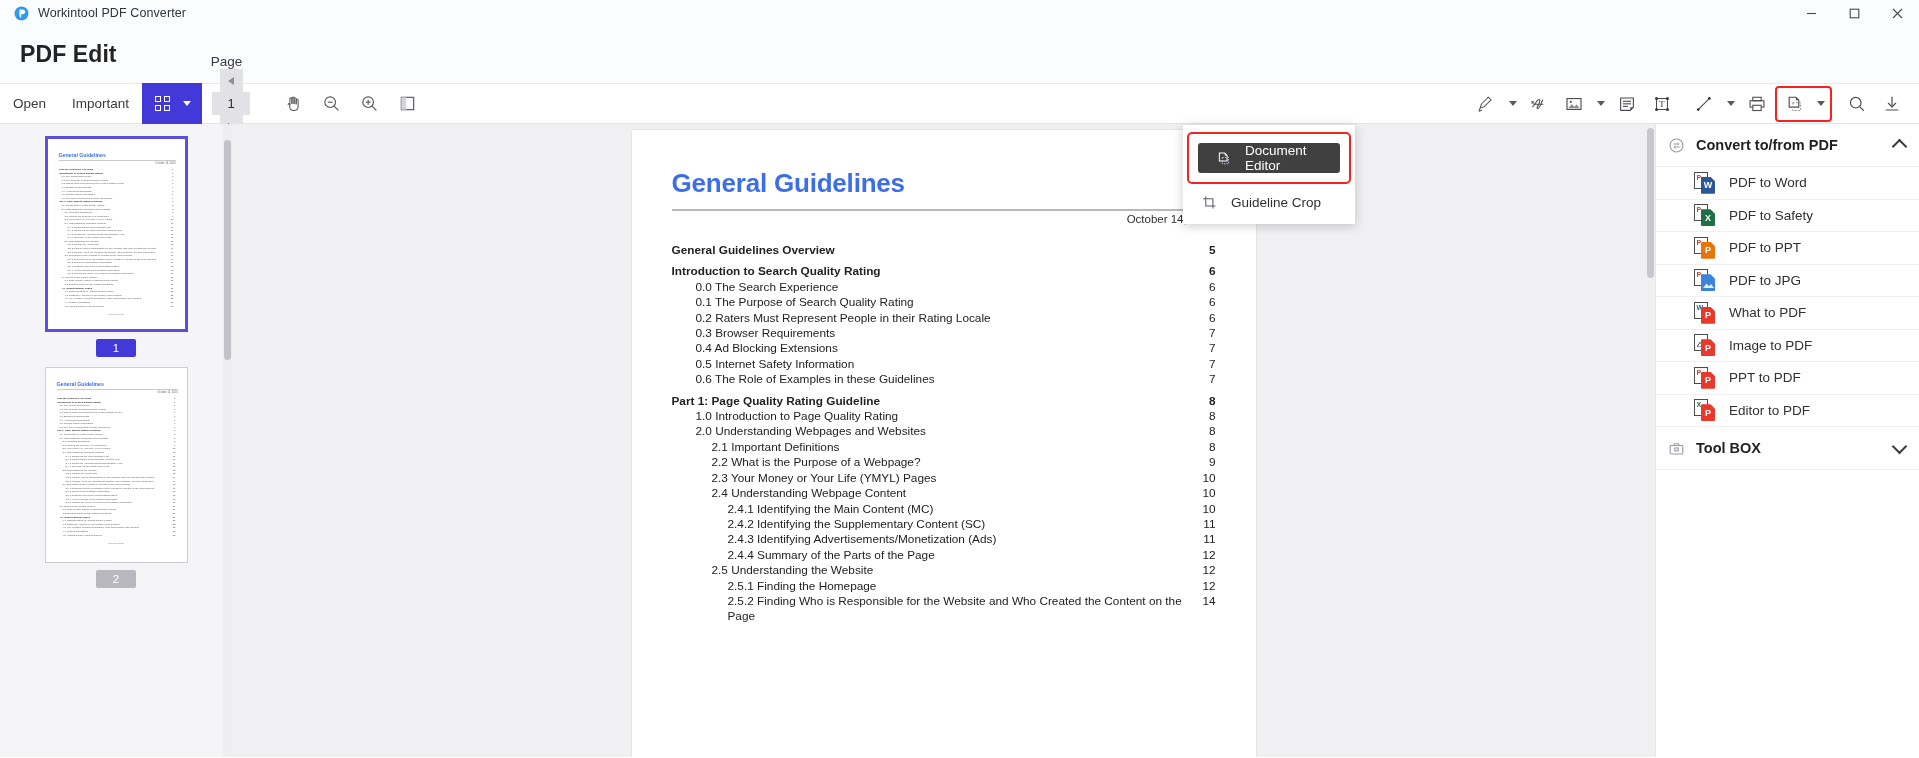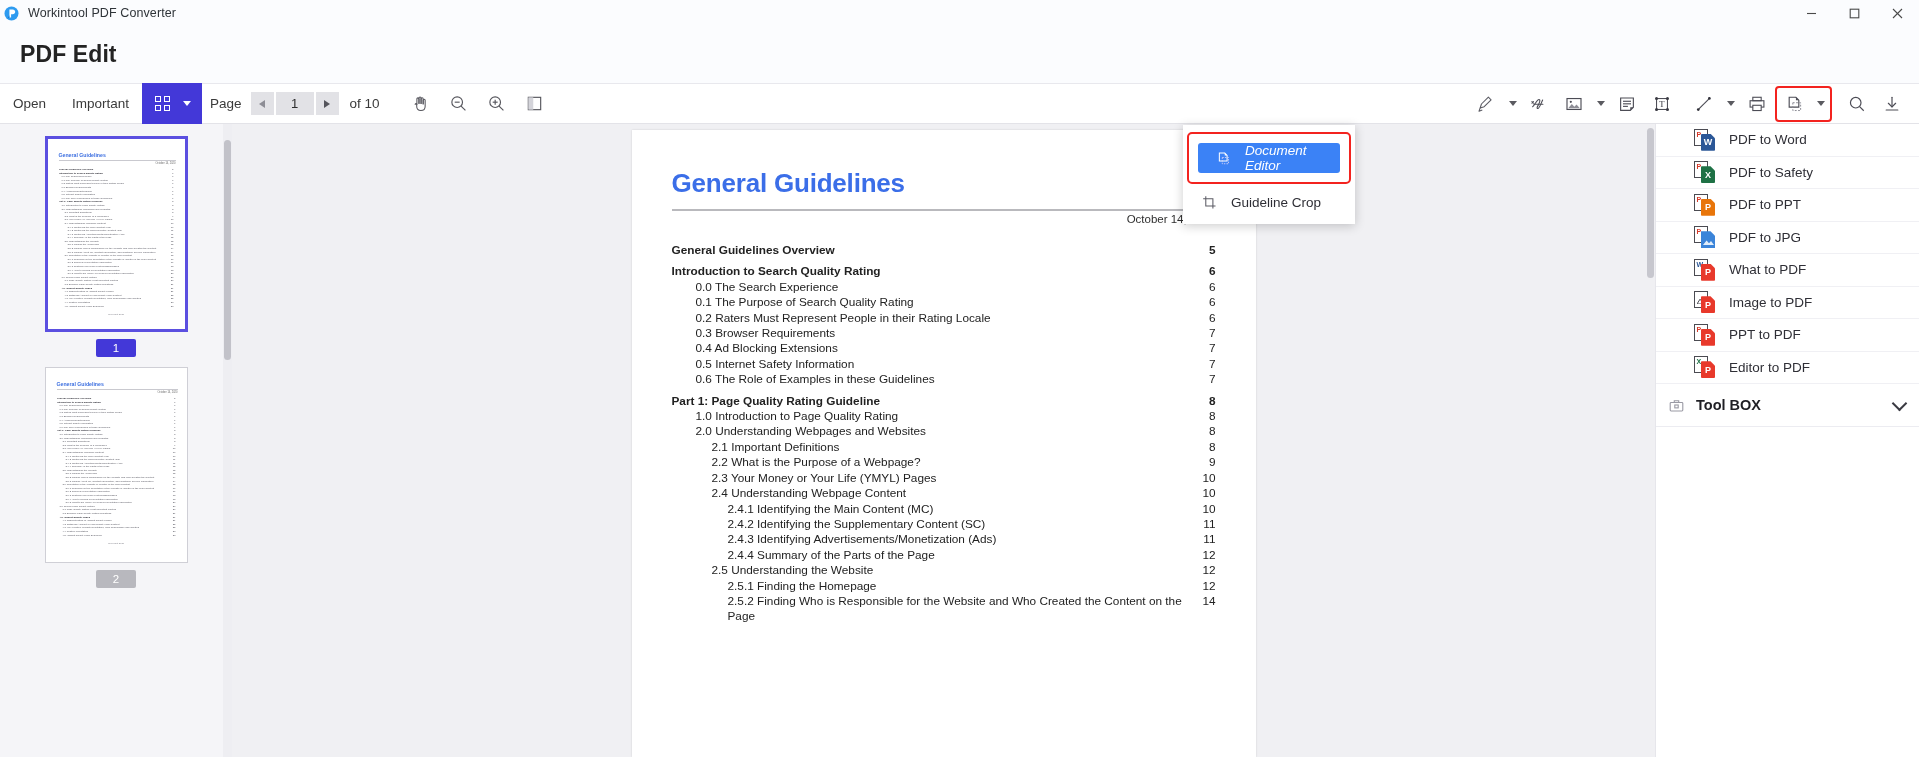--- a/index.html
+++ b/index.html
@@ -8,21 +8,21 @@
     overflow: hidden;
     font-family: "Liberation Sans", sans-serif;
     background: #ffffff;
     color: #2b2b2b;
   }
 
   
   .titlebar {
     height: 26px;
     display: flex; align-items: center;
-    padding-left: 4px;
+    padding-left: 14px;
     background: #fbfcfe;
   }
   .logo {
     width: 15px; height: 15px; margin-right: 9px;
     position: relative; flex: 0 0 auto;
   }
   .logo svg { display: block; }
   .app-title { font-size: 12.5px; color: #2e3338; letter-spacing: .1px; }
   .win-controls { margin-left: auto; display: flex; height: 100%; }
   .win-btn {
@@ -67,21 +67,21 @@
   .caret-wht {
     width: 0; height: 0;
     border-left: 4.5px solid transparent; border-right: 4.5px solid transparent;
     border-top: 5px solid #fff;
   }
   .caret-dk {
     width: 0; height: 0;
     border-left: 4.5px solid transparent; border-right: 4.5px solid transparent;
     border-top: 5px solid #5a5a60;
   }
-  .pagegroup { display: flex; align-items: center; margin-left: 8px; gap: 0; }
+  .pagegroup { display: flex; align-items: center; margin-left: 8px; gap: 0; flex-direction: column; }
   .pagelabel { font-size: 13.5px; color: #3a3a3a; margin-right: 9px; }
   .pg-arrow {
     width: 23px; height: 23px; background: #e2e2e6;
     display: flex; align-items: center; justify-content: center;
   }
   .pg-arrow .tri-l { width:0;height:0;border-top:4.5px solid transparent;border-bottom:4.5px solid transparent;border-right:6px solid #8d8d95; }
   .pg-arrow .tri-r { width:0;height:0;border-top:4.5px solid transparent;border-bottom:4.5px solid transparent;border-left:6px solid #55555c; }
   .pg-input {
     width: 38px; height: 23px; background: #e2e2e6;
     border: none; text-align: center;
@@ -250,23 +250,22 @@
   .dd-outer {
     margin: 1px 4px 3px 4px;
     border: 2.5px solid #f3231f; border-radius: 5px;
   }
   .dd-item {
     height: 30px; display: flex; align-items: center;
     padding-left: 18px; gap: 13px;
     font-size: 13.5px; color: #2e2e35;
   }
   .dd-item.active {
-    background: #3b82f6; color: #fff; border-radius: 3px;
+    background: #404040; color: #fff; border-radius: 3px;
     margin: 9px;
-    font-style: italic;
   }
 </style>
 </head>
 <body>
 
 <div class="titlebar">
   <div class="logo">
     <svg width="15" height="15" viewBox="0 0 15 15">
       <circle cx="7.5" cy="7.5" r="7" fill="#2e9bf0"></circle>
       <path d="M5.4 3.4h3.3c1.5 0 2.5 1 2.5 2.4s-1 2.5-2.5 2.5H7.1v3.3H5.4z" fill="#fff"></path>
@@ -926,20 +925,29 @@
           </div>
         </div>
     </div>
     <div class="doc-scroll">
       <div class="knob" style="top:4px;height:150px;"></div>
     </div>
   </div>
 
   <div class="rpanel">
     <div id="rpanel-body">
+        <div class="rp-section-head">
+          <svg width="17" height="17" viewBox="0 0 20 20" fill="none" stroke="#9a9aa4" stroke-width="1.3">
+      <circle cx="10" cy="10" r="7.6"></circle>
+      <path d="M6.4 8.2h6.4M7.2 11.8h6.4" stroke-width="1.2"></path>
+      <path d="M11.4 6.6l1.6 1.6-1.6 1.6M8.6 10.2 7 11.8l1.6 1.6" stroke-width="1.1"></path>
+    </svg>
+          <span class="ttl">Convert to/from PDF</span>
+          <span class="chev up"></span>
+        </div>
         <div class="rp-item">
           <span class="ftico">
             <span class="back">
               <span>P</span>
             </span>
             <span class="front clip" style="background:#2b5797">
               <span>W</span>
             </span>
           </span>
           <span class="lbl">PDF to Word</span>

